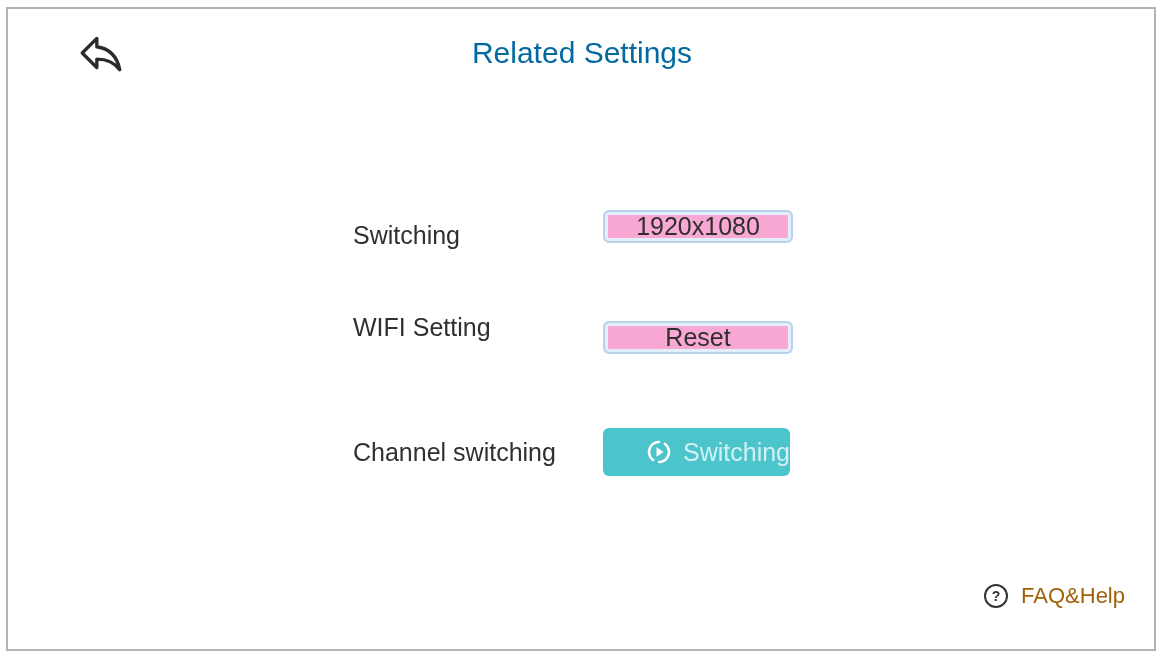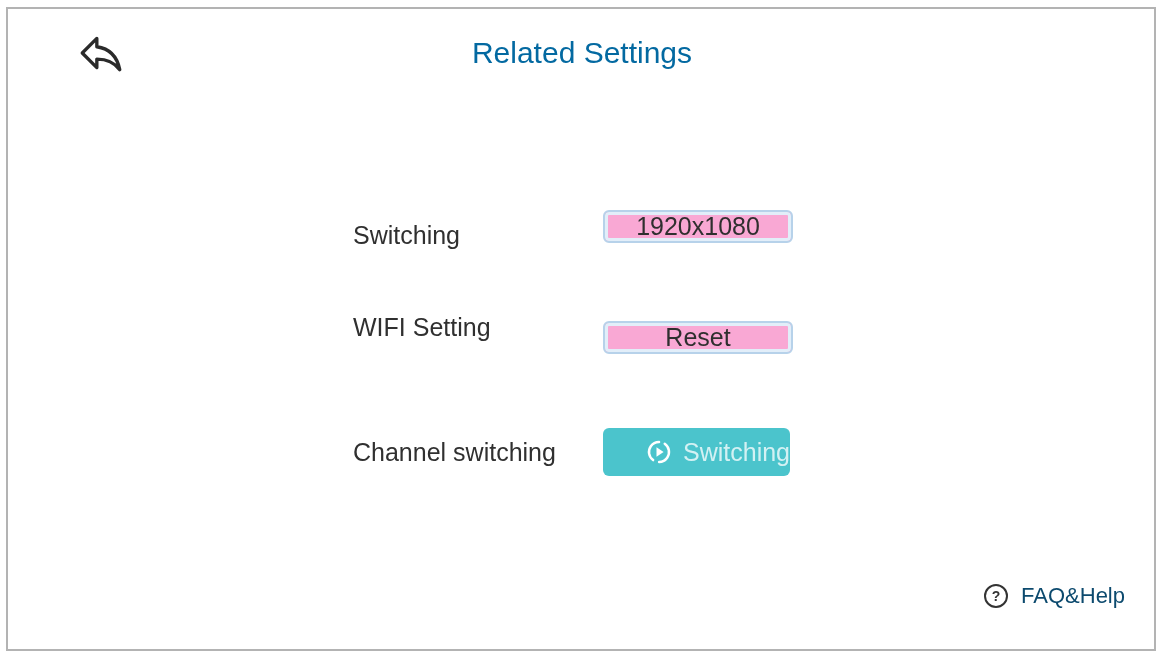--- a/index.html
+++ b/index.html
@@ -108,21 +108,21 @@
     display: flex;
     align-items: center;
     justify-content: center;
     font-size: 14px;
     font-weight: 700;
     color: #333333;
     line-height: 1;
   }
   .faq-text {
     font-size: 22px;
-    color: #0c4a6e;
+    color: #a16207;
     white-space: nowrap;
   }
 </style>
 </head>
 <body>
 
 <div class="frame"></div>
 
 <button class="back-button">
   <svg width="58" height="50" viewBox="0 0 24 24" fill="none">

